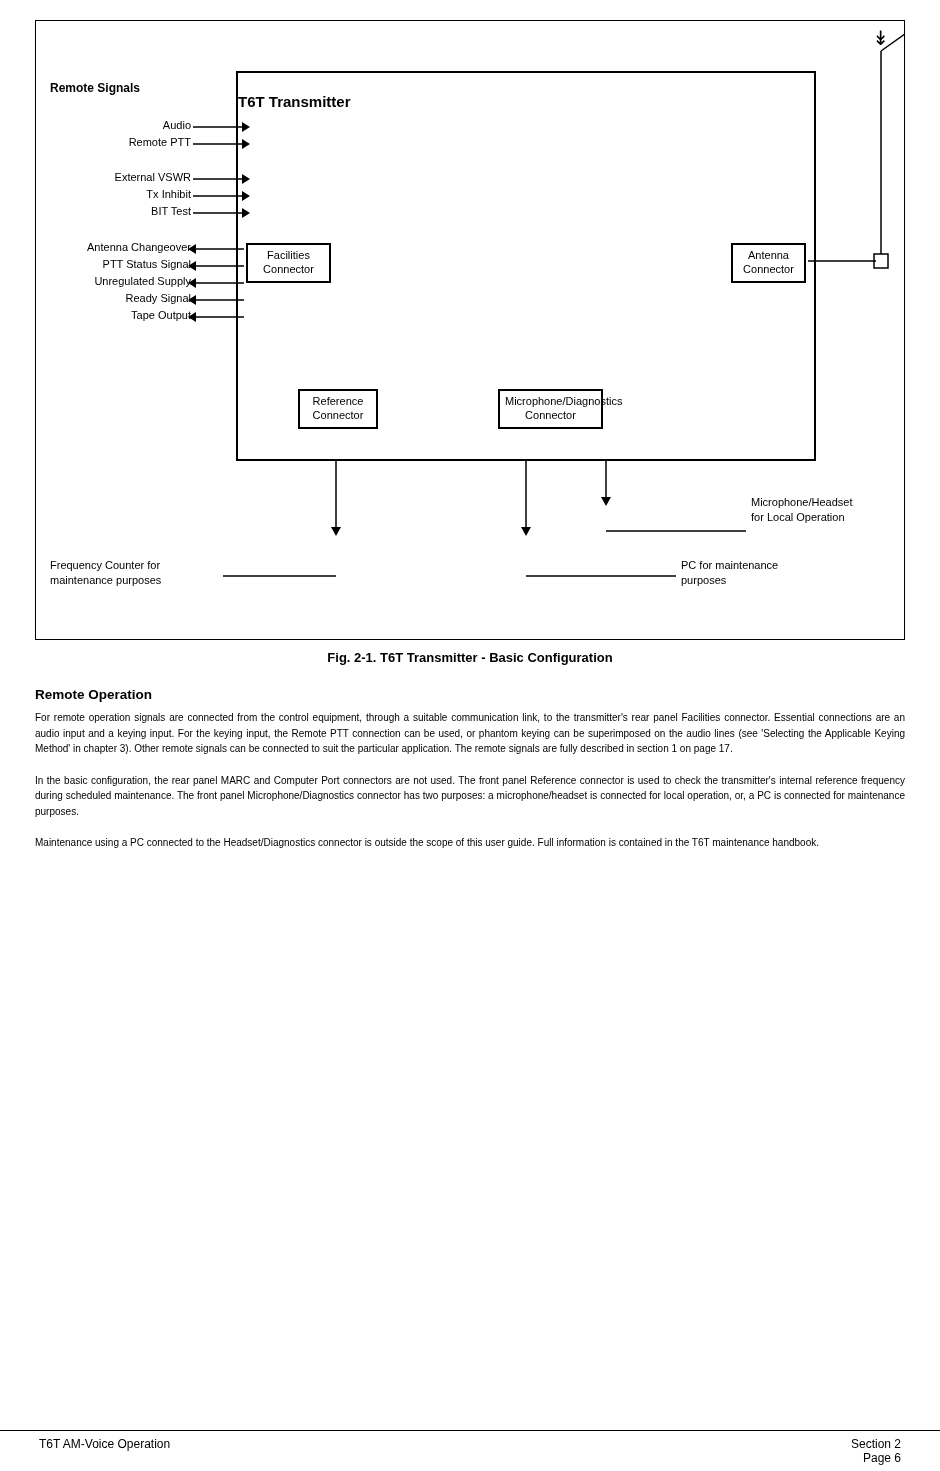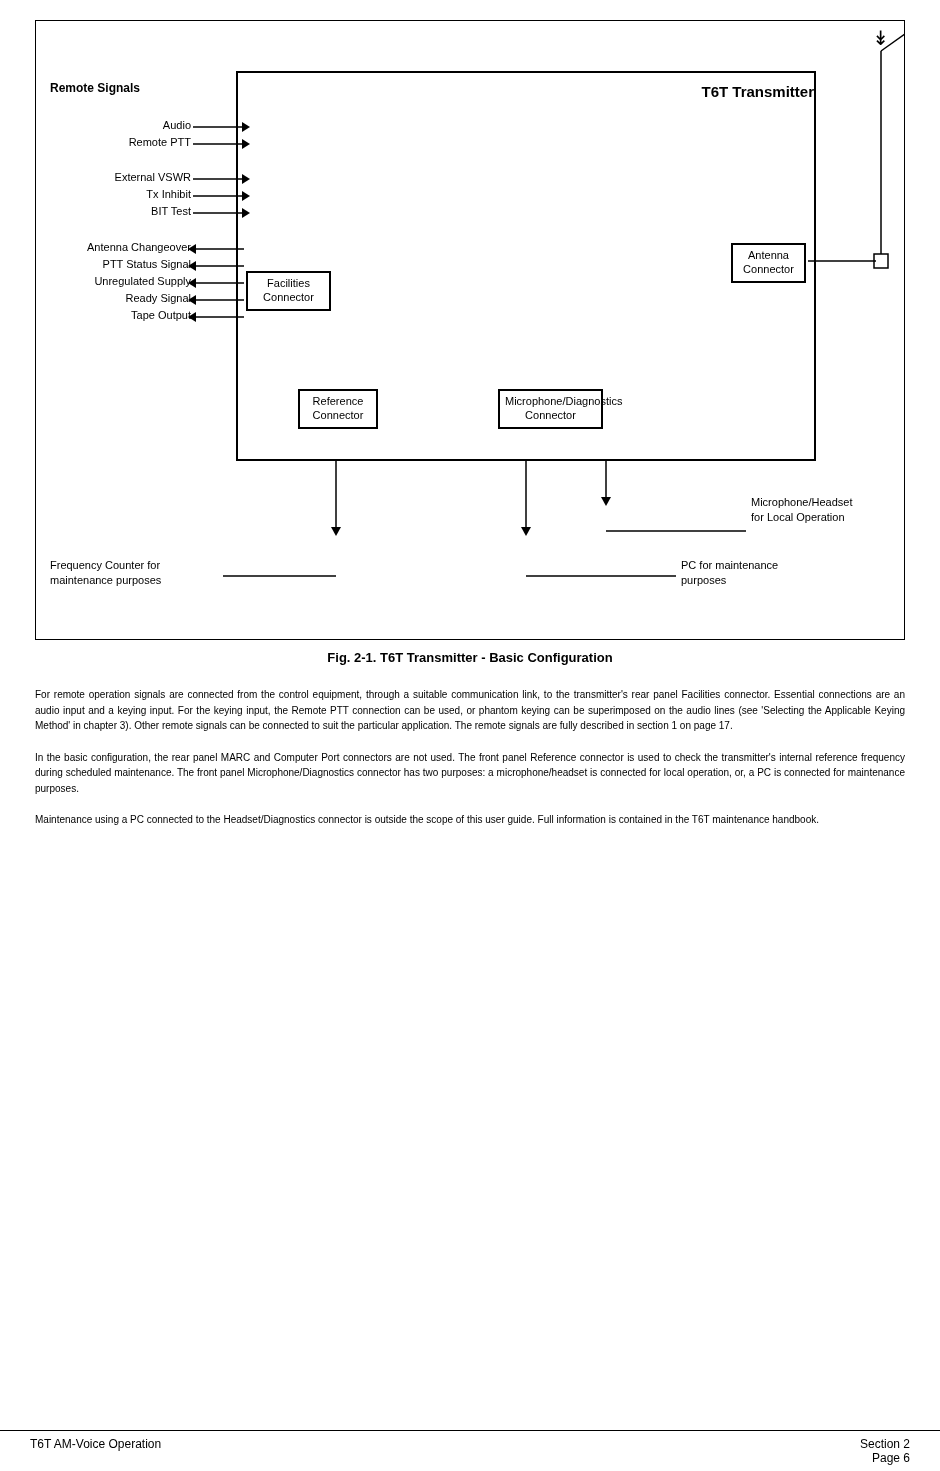--- a/index.html
+++ b/index.html
@@ -34,43 +34,42 @@
     .transmitter-box {
       position: absolute;
       top: 50px;
       left: 200px;
       width: 580px;
       height: 390px;
       border: 2px solid #000;
       background: #fff;
     }
     .transmitter-title {
-      text-align: right;
+      text-align: left;
       font-weight: bold;
       font-size: 15px;
-      padding-top: 10px;
+      padding-top: 20px;
     }
 
     
     .conn-box {
       position: absolute;
       border: 2px solid #000;
       background: #fff;
       font-size: 11px;
       text-align: center;
       padding: 3px 5px;
       line-height: 1.3;
     }
 
     .facilities-conn {
       left: 8px;
       top: 170px;
       width: 85px;
       height: 40px;
-      margin-top: 28px;
     }
 
     .antenna-conn {
       right: 8px;
       top: 170px;
       width: 75px;
       height: 40px;
     }
 
     .reference-conn {
@@ -126,21 +125,21 @@
 
     
     .footer {
       position: absolute;
       bottom: 0;
       left: 0;
       right: 0;
       border-top: 1.5px solid #000;
       display: flex;
       justify-content: space-between;
-      padding: 6px 30px;
+      padding: 6px 39px;
       font-size: 12px;
     }
 
     .footer-right {
       text-align: right;
       margin-left: 20px;
     }
 
     
     .diagram-svg {
@@ -269,20 +268,21 @@
     <div style="position:absolute;bottom:115px;left:715px;font-size:11px;line-height:1.3;">
       Microphone/Headset<br>for Local Operation
     </div>
 
   </div>
 
   <div class="fig-caption">Fig. 2-1.  T6T Transmitter - Basic Configuration</div>
 
   <div class="text-section">
 
+    <div class="section-heading">Remote Operation</div>
 
     <p class="paragraph">For remote operation signals are connected from the control equipment, through a suitable communication link, to the transmitter's rear panel Facilities connector. Essential connections are an audio input and a keying input. For the keying input, the Remote PTT connection can be used, or phantom keying can be superimposed on the audio lines (see 'Selecting the Applicable Keying Method' in chapter 3). Other remote signals can be connected to suit the particular application. The remote signals are fully described in section 1 on page 17.</p>
     <p class="paragraph">In the basic configuration, the rear panel MARC and Computer Port connectors are not used. The front panel Reference connector is used to check the transmitter's internal reference frequency during scheduled maintenance. The front panel Microphone/Diagnostics connector has two purposes: a microphone/headset is connected for local operation, or, a PC is connected for maintenance purposes.</p>
     <p class="paragraph">Maintenance using a PC connected to the Headset/Diagnostics connector is outside the scope of this user guide. Full information is contained in the T6T maintenance handbook.</p>
 
   </div>
 
   <div class="footer">
     <div>T6T AM-Voice Operation</div>
     <div class="footer-right">

